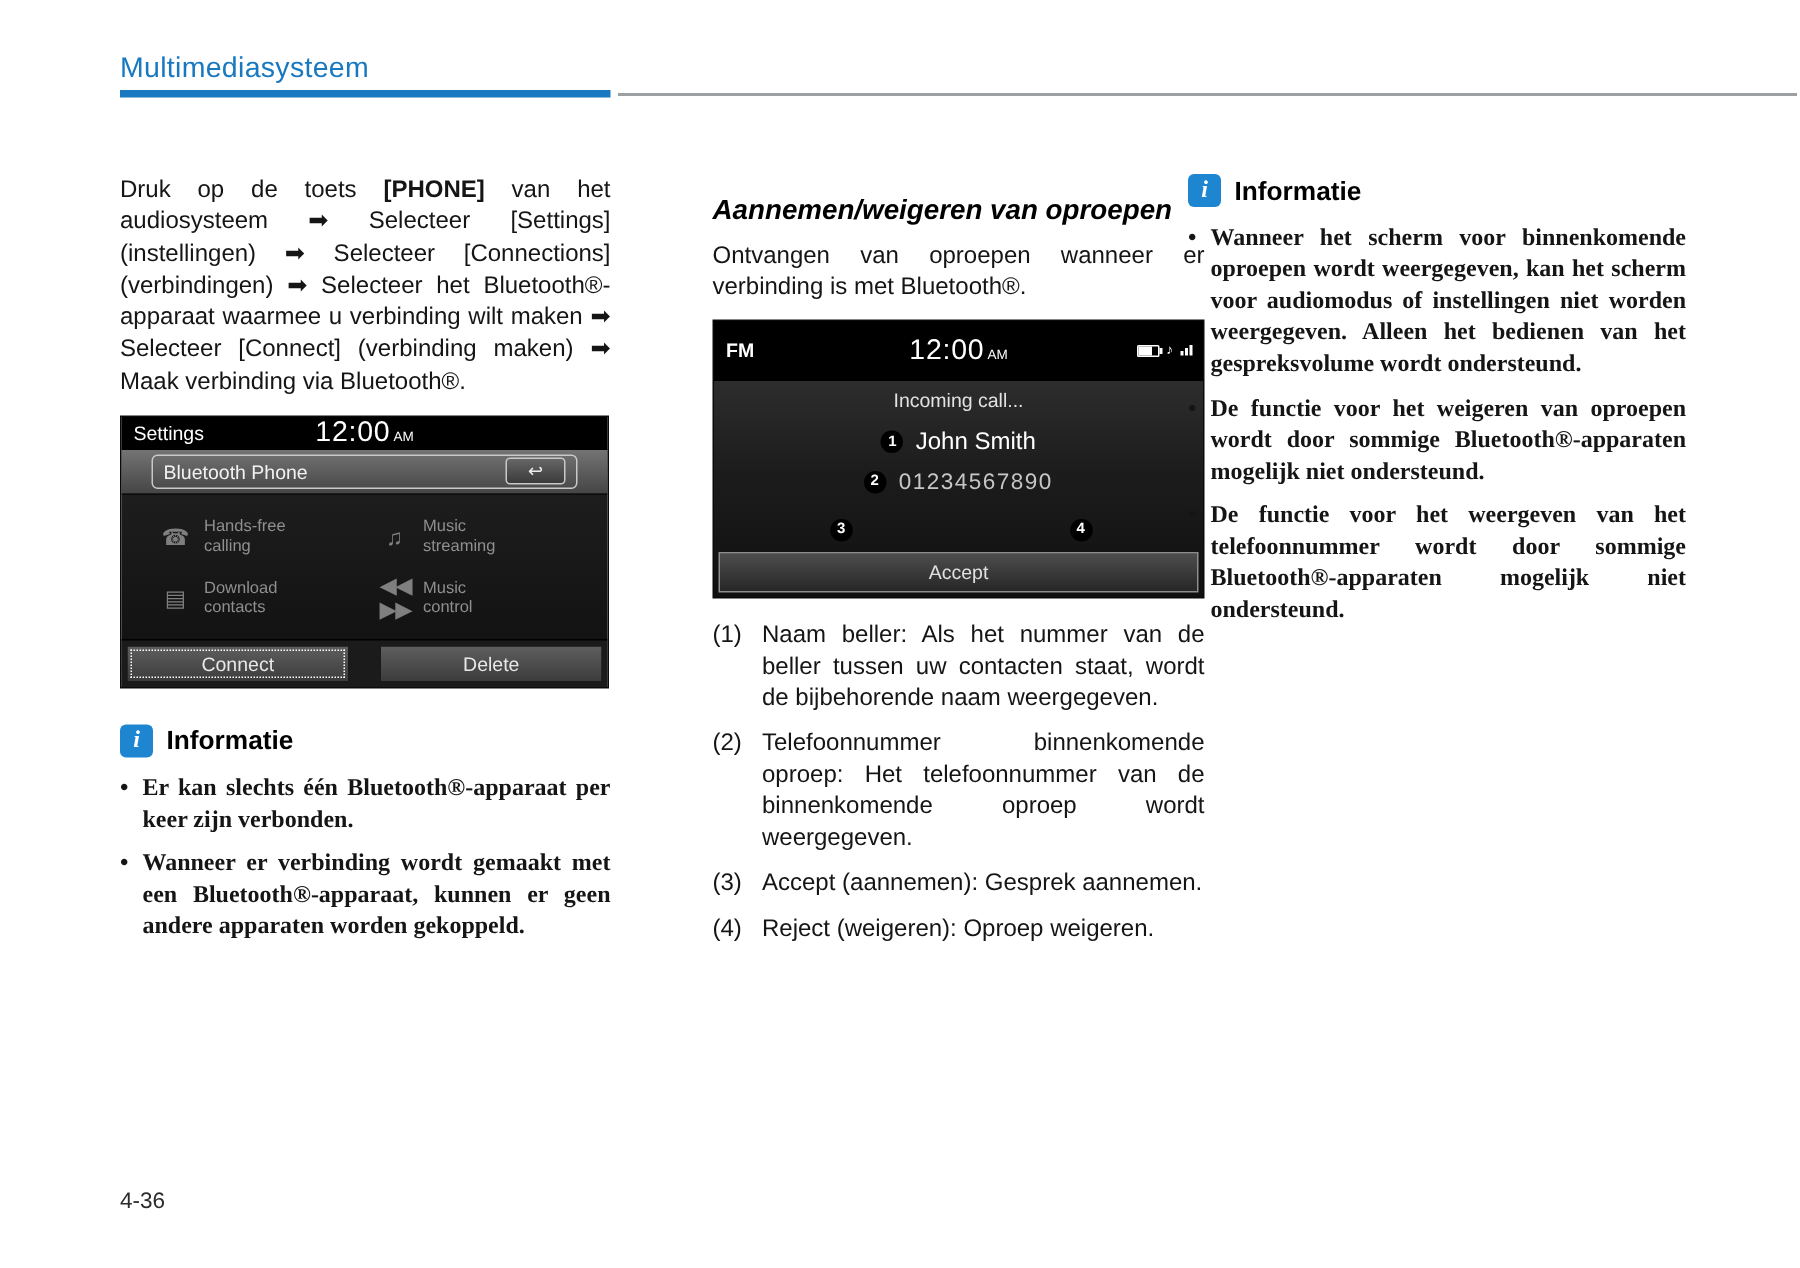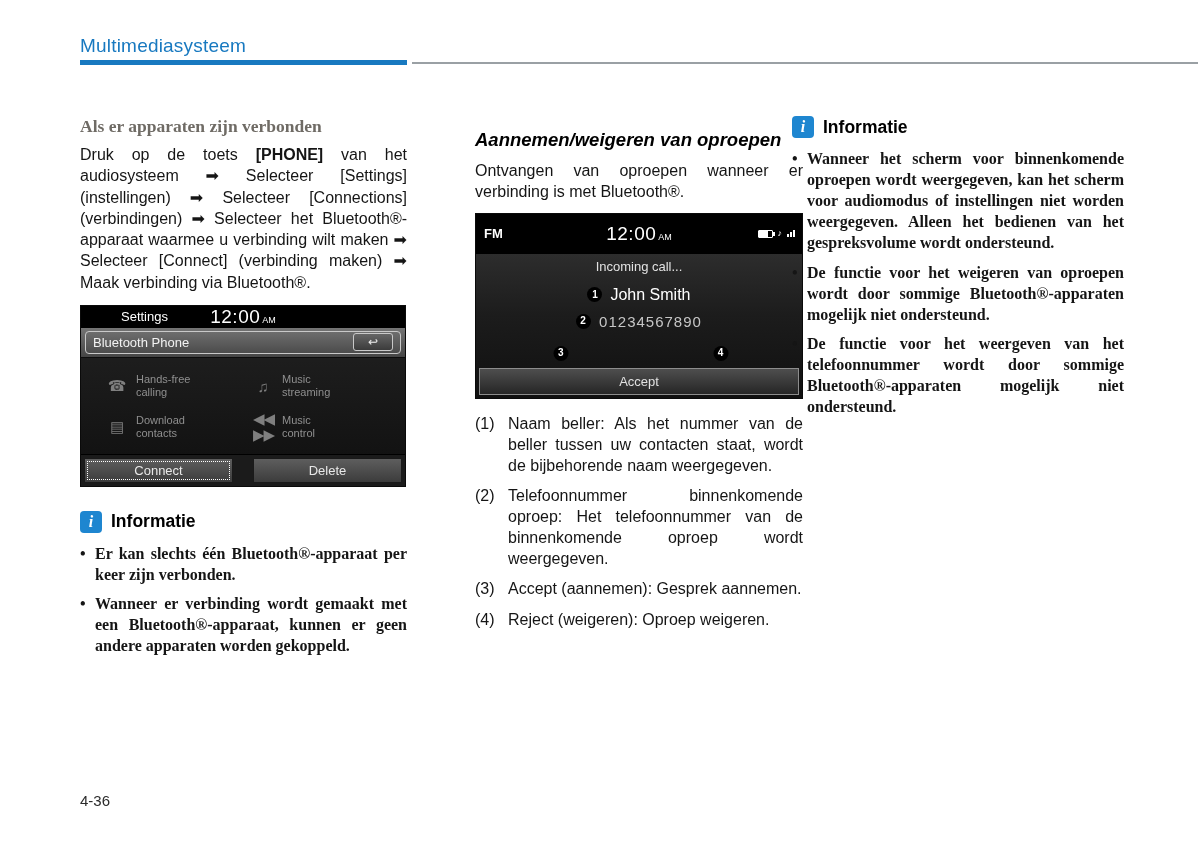--- a/index.html
+++ b/index.html
@@ -43,23 +43,23 @@
   
   .scr { border:1px solid #0a0a0a; overflow:hidden; }
   .clock { position:absolute; left:50%; transform:translateX(-50%); display:flex; align-items:baseline; color:#fff; }
   .clock .t { font-size:19px; letter-spacing:0.5px; }
   .clock .sfx { font-size:9px; margin-left:2px; }
   .badge { width:15px; height:15px; border-radius:50%; background:#000; color:#fff; font-size:10px; font-weight:bold;
            display:inline-flex; align-items:center; justify-content:center; flex:none; line-height:1; }
 
   
   .s1 { position:relative; width:326px; height:182px; margin-top:12px; background:linear-gradient(#232323,#0f0f0f); }
-  .s1-top { position:relative; height:22px; background:#000; display:flex; align-items:center;padding-left:32px; }
+  .s1-top { position:relative; height:22px; background:#000; display:flex; align-items:center; }
   .s1-top .ttl { margin-left:8px; font-size:13px; color:#fff; }
-  .s1-nav { height:30px; background:linear-gradient(#747474,#454545); padding:3px 4px; border-bottom:1px solid #0c0c0c; }
+  .s1-nav { height:30px; background:linear-gradient(#747474,#454545); padding:3px 20px; border-bottom:1px solid #0c0c0c; }
   .s1-nav-frame { height:100%; border:1px solid #c9c9c9; border-radius:4px; display:flex; align-items:center;
                   justify-content:space-between; padding:0 7px; }
   .nav-label { color:#f2f2f2; font-size:13px; }
   .s1-back { width:40px; height:18px; border:1px solid #c9c9c9; border-radius:3px; background:linear-gradient(#666,#3b3b3b);
              display:flex; align-items:center; justify-content:center; color:#eee; font-size:12px; line-height:1; }
   .s1-grid { position:absolute; top:52px; left:0; right:0; bottom:32px; display:grid;
              grid-template-columns:1fr 1fr; grid-template-rows:1fr 1fr; padding:8px 6px 6px 26px; }
   .s1-item { display:flex; align-items:center; gap:9px; color:#8f8f8f; }
   .s1-item .icn { width:20px; text-align:center; font-size:15px; color:#7f7f7f; flex:none; }
   .s1-item .lbl { font-size:11px; line-height:1.2; }
@@ -96,21 +96,20 @@
 </head>
 <body>
 
 <div class="page">
 
   <div class="h-title">Multimediasysteem</div>
   <div class="h-rule-blue"></div>
   <div class="h-rule-gray"></div>
 
   <div class="col col1">
-    <div class="heading-gray">Als er apparaten zijn verbonden</div>
     <p class="body-text"><span>Druk op de toets </span><span class="b">[PHONE]</span><span> van het audiosysteem ➡ Selecteer [Settings] (instellingen) ➡ Selecteer [Connections] (verbindingen) ➡ Selecteer het Bluetooth®-apparaat waarmee u verbinding wilt maken ➡ Selecteer [Connect] (verbinding maken) ➡ Maak verbinding via Bluetooth®.</span></p>
 
     <div class="scr s1">
       <div class="s1-top">
         <span class="ttl">Settings</span>
         <span class="clock">
           <span class="t">12:00</span>
           <span class="sfx">AM</span>
         </span>
       </div>

